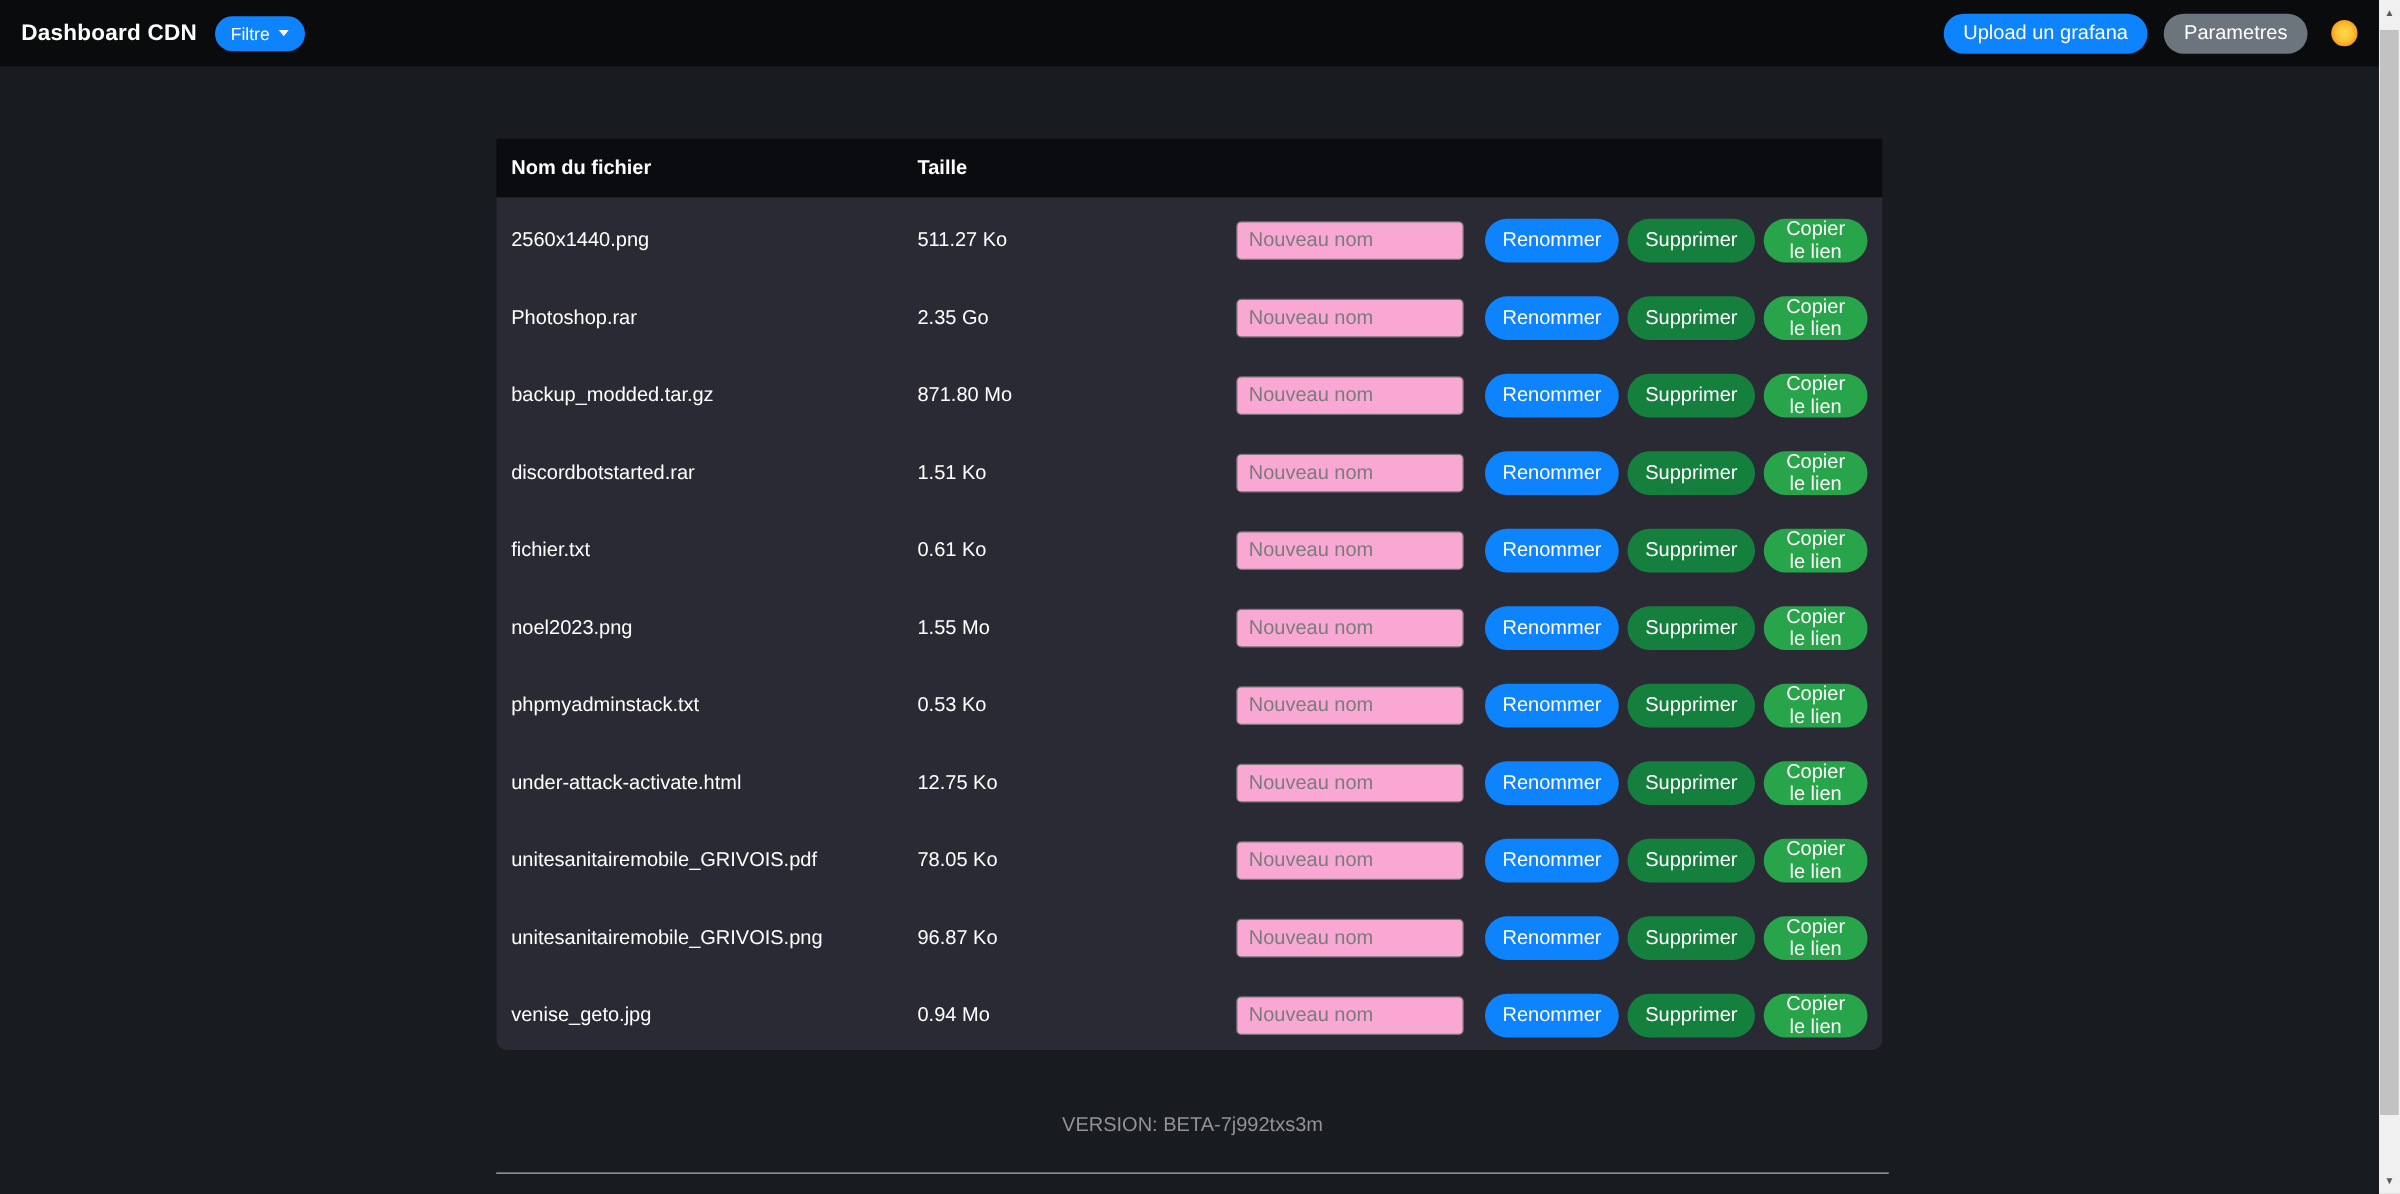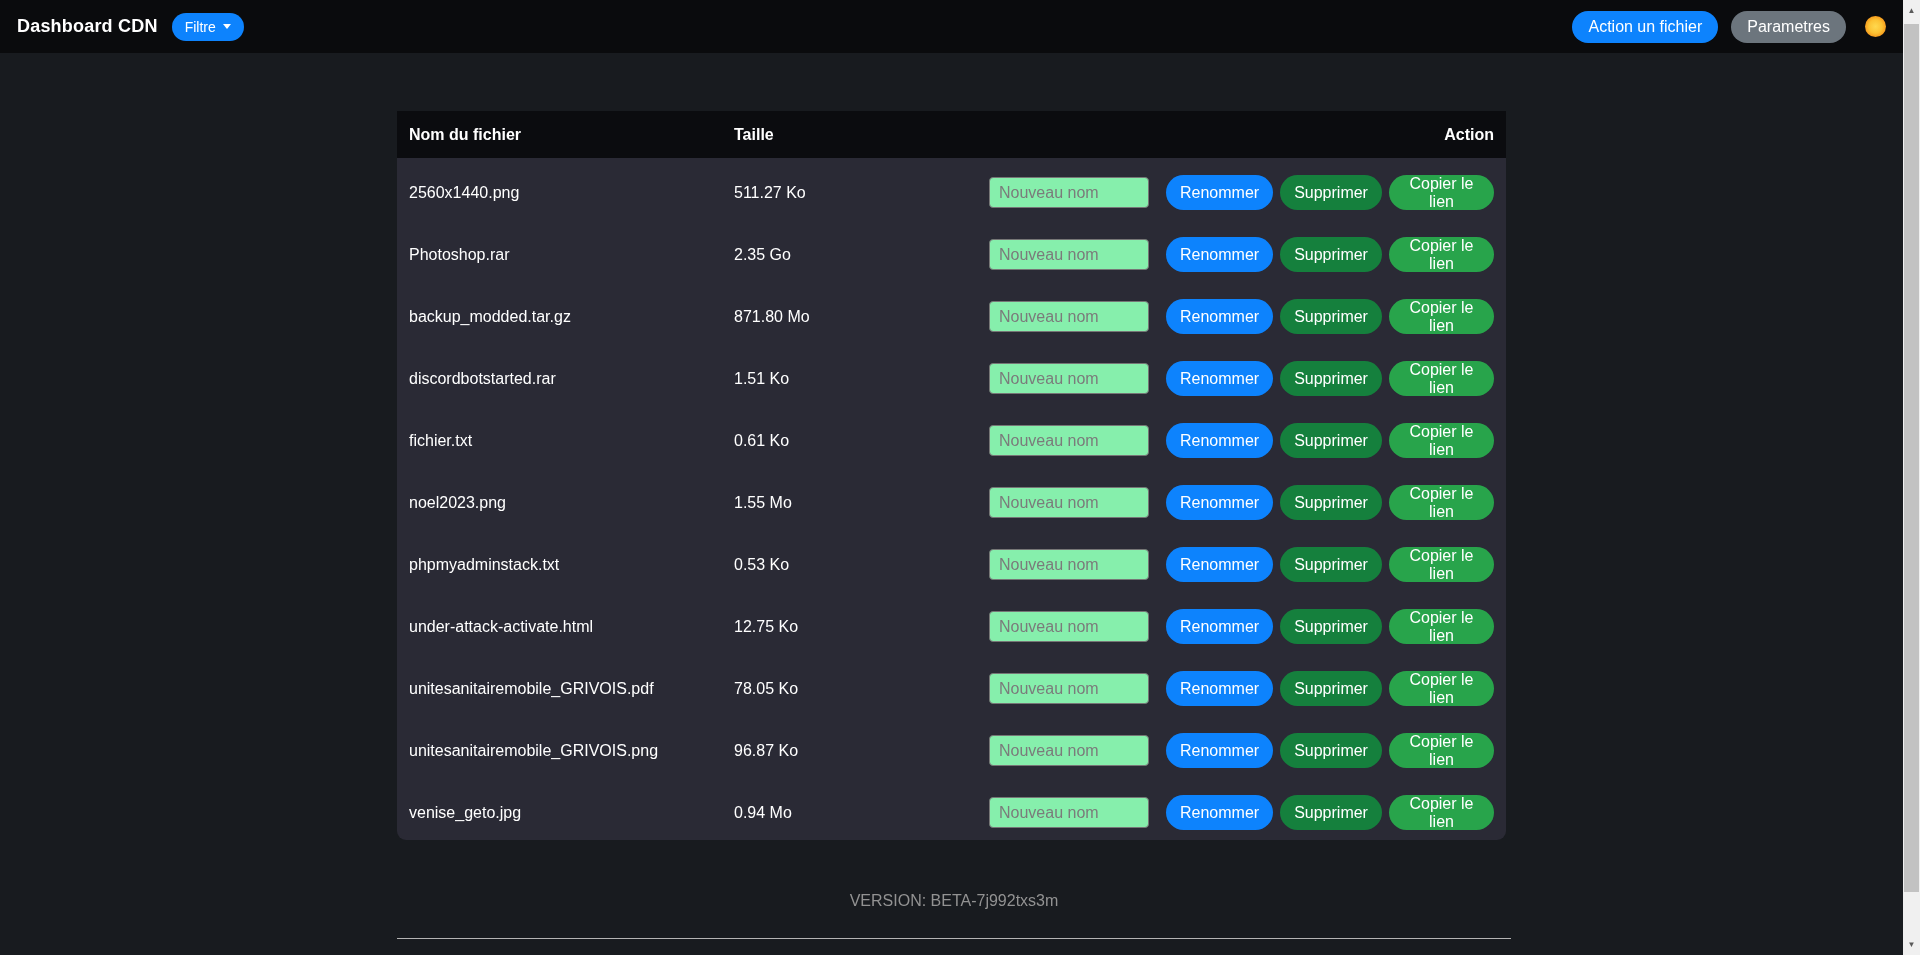--- a/index.html
+++ b/index.html
@@ -94,28 +94,28 @@
     padding: 17px 12px;
     font-size: 16px;
   }
   .cell-action {
     display: flex;
     align-items: center;
     justify-content: flex-end;
     gap: 7px;
   }
   .rename-input {
-    width: 160px;
+    width: 182px;
     height: 31px;
     border: 1px solid #767676;
     border-radius: 4px;
     padding: 0 9px;
     font-size: 16px;
     font-family: inherit;
-    background: #86efac;
+    background: #f9a8d4;
     color: #222;
     margin-right: 10px;
   }
   .rename-input::placeholder { color: #7b7b7b; }
   .btn-row { font-size: 16px; padding: 0 14px; height: 35px; }
 
   
   .footer { width: 1114px; margin: 12px auto; text-align: center; }
   .version {
     margin-top: 52px;
@@ -167,32 +167,31 @@
 
 <div class="viewport">
 
   <nav class="navbar">
     <span class="brand">Dashboard CDN</span>
     <button class="btn btn-blue btn-filtre">
       <span>Filtre</span>
       <span class="caret"></span>
     </button>
     <div class="nav-right">
-      <button class="btn btn-blue btn-nav">Action un fichier</button>
+      <button class="btn btn-blue btn-nav">Upload un grafana</button>
       <button class="btn btn-gray btn-nav">Parametres</button>
       <span class="sun"></span>
     </div>
   </nav>
 
   <main class="container">
     <div class="file-table">
       <div class="thead">
         <div>Nom du fichier</div>
         <div>Taille</div>
-        <div class="th-action">Action</div>
       </div>
       <div class="tbody">
   <div class="trow">
     <div>2560x1440.png</div>
     <div>511.27 Ko</div>
     <div class="cell-action">
       <input class="rename-input" type="text" placeholder="Nouveau nom" style="">
       <button class="btn btn-blue btn-row">Renommer</button>
       <button class="btn btn-red btn-row">Supprimer</button>
       <button class="btn btn-green btn-row">Copier le lien</button>

